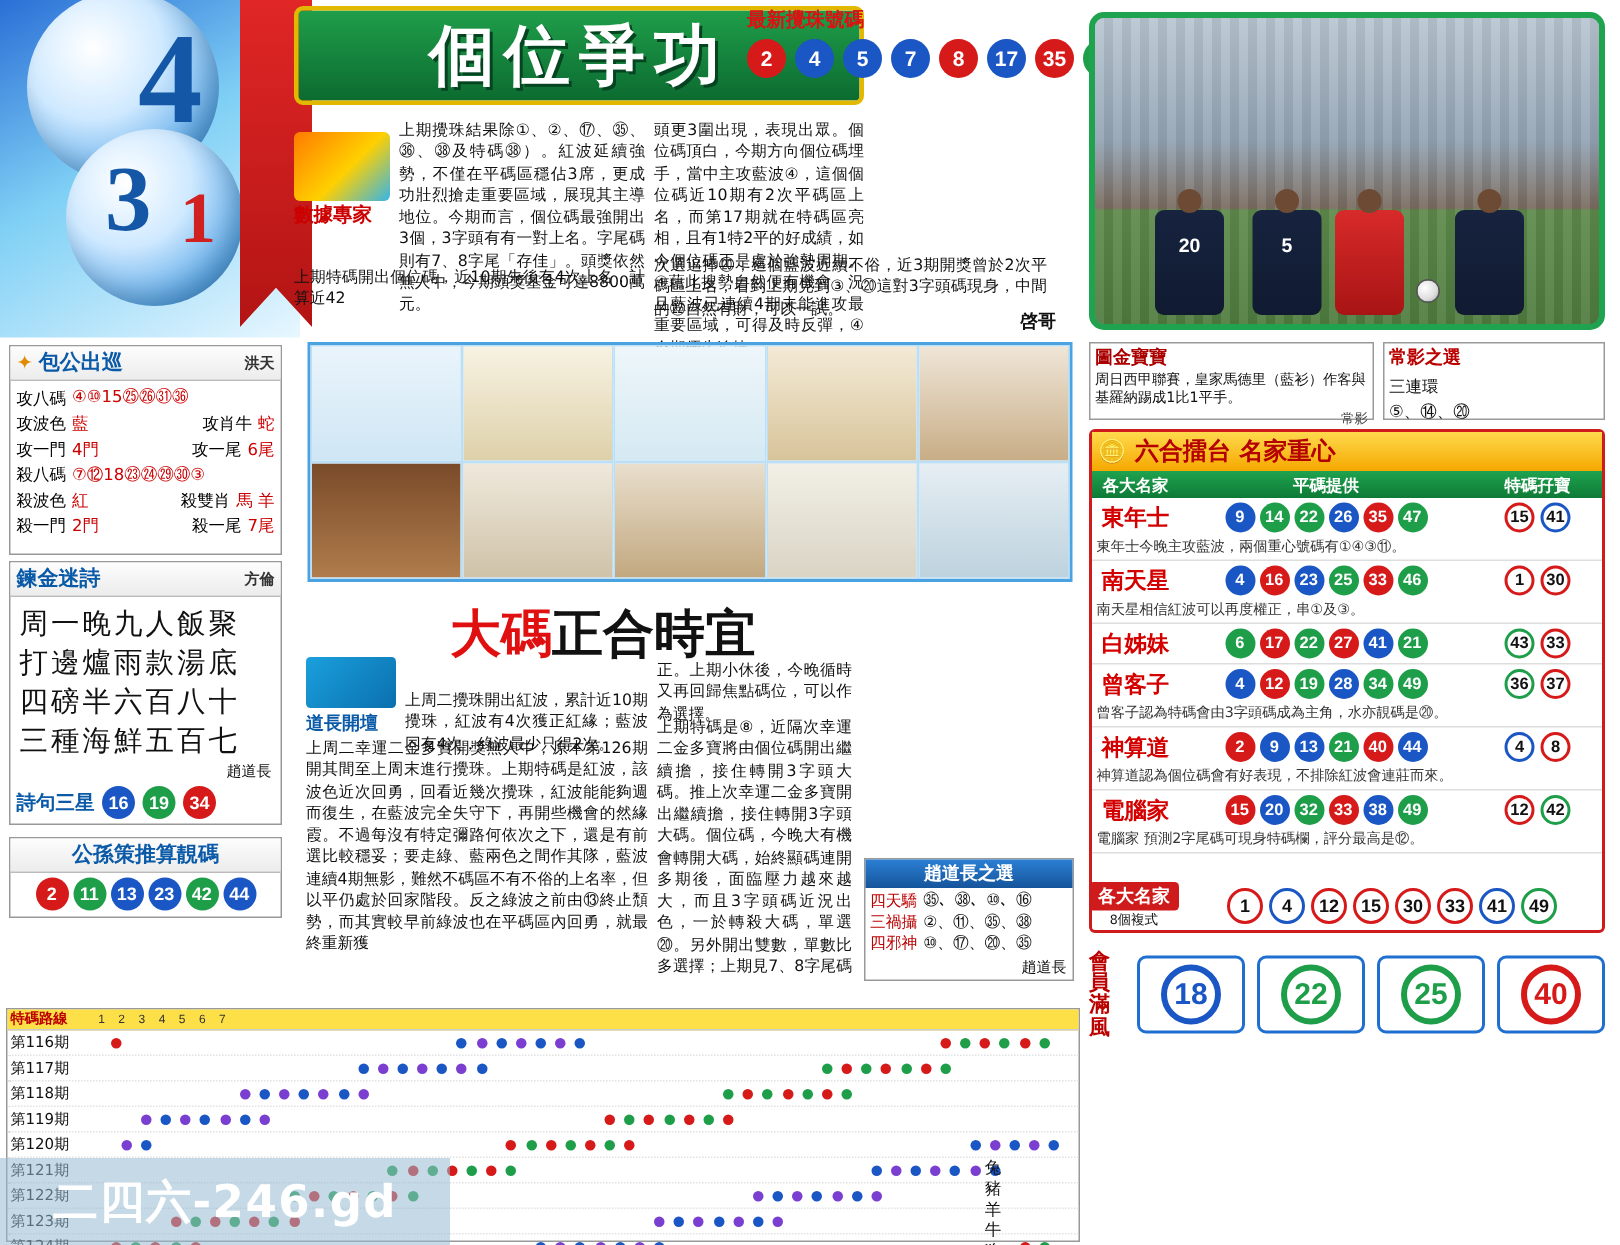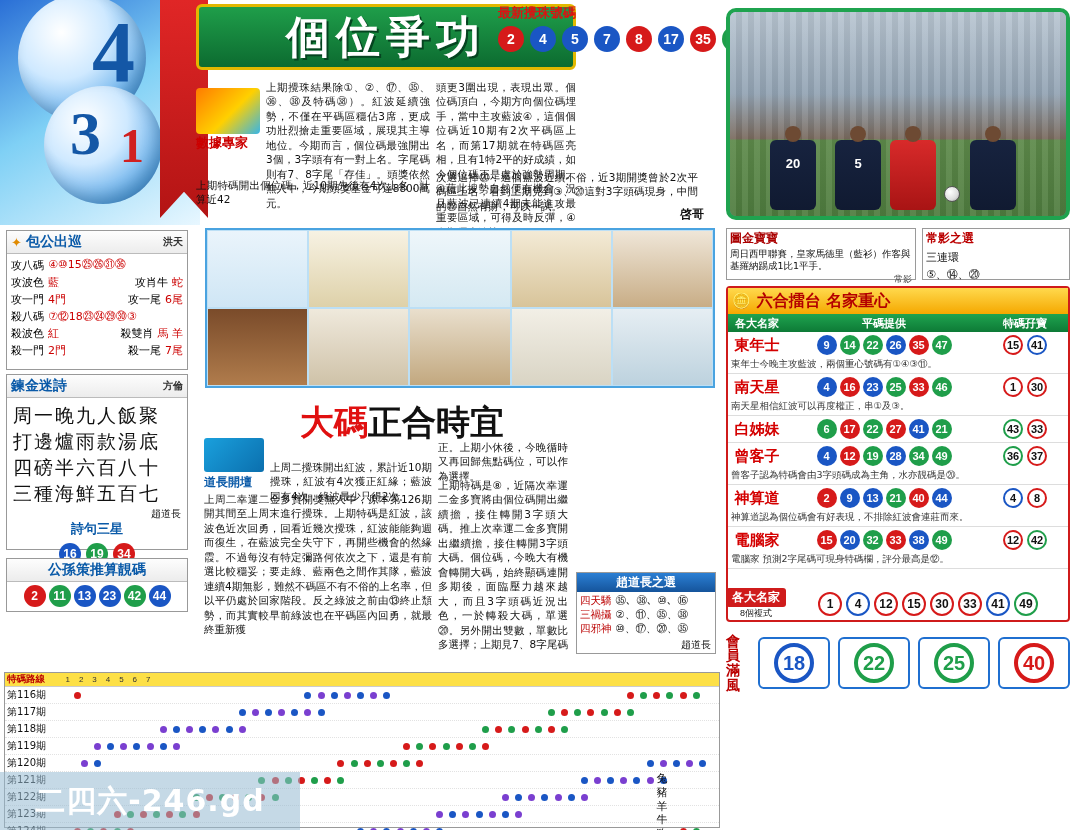--- a/index.html
+++ b/index.html
@@ -277,21 +277,21 @@
     <div id="poemlines" style="padding:5px 6px;">
         <div class="poem-line">周一晚九人飯聚</div>
         <div class="poem-line">打邊爐雨款湯底</div>
         <div class="poem-line">四磅半六百八十</div>
         <div class="poem-line">三種海鮮五百七</div>
         <div style="font-size: 10px; text-align: right; color: rgb(17, 17, 17);">趙道長</div>
       </div>
   </div>
 
   <div class="box" style="left:6px; top:520px; width:182px; height:30px; border-top:none;">
-    <div class="rowflex" style="height:100%; gap:5px; padding:0 4px;flex-direction:column;">
+    <div class="rowflex" style="height:100%; gap:5px; padding:0 4px;">
       <span style="font-size:13px;font-weight:bold;color:#0a5aa8;">詩句三星</span>
       <span id="poemballs" class="rowflex" style="gap:5px;">
           <div class="ball" style="width: 22px; height: 22px; font-size: 12px; background: rgb(26, 86, 196);">16</div>
           <div class="ball" style="width: 22px; height: 22px; font-size: 12px; background: rgb(31, 158, 74);">19</div>
           <div class="ball" style="width: 22px; height: 22px; font-size: 12px; background: rgb(214, 26, 26);">34</div>
         </span>
     </div>
   </div>
 
   <div class="box" style="left:6px; top:558px; width:182px; height:54px;">

